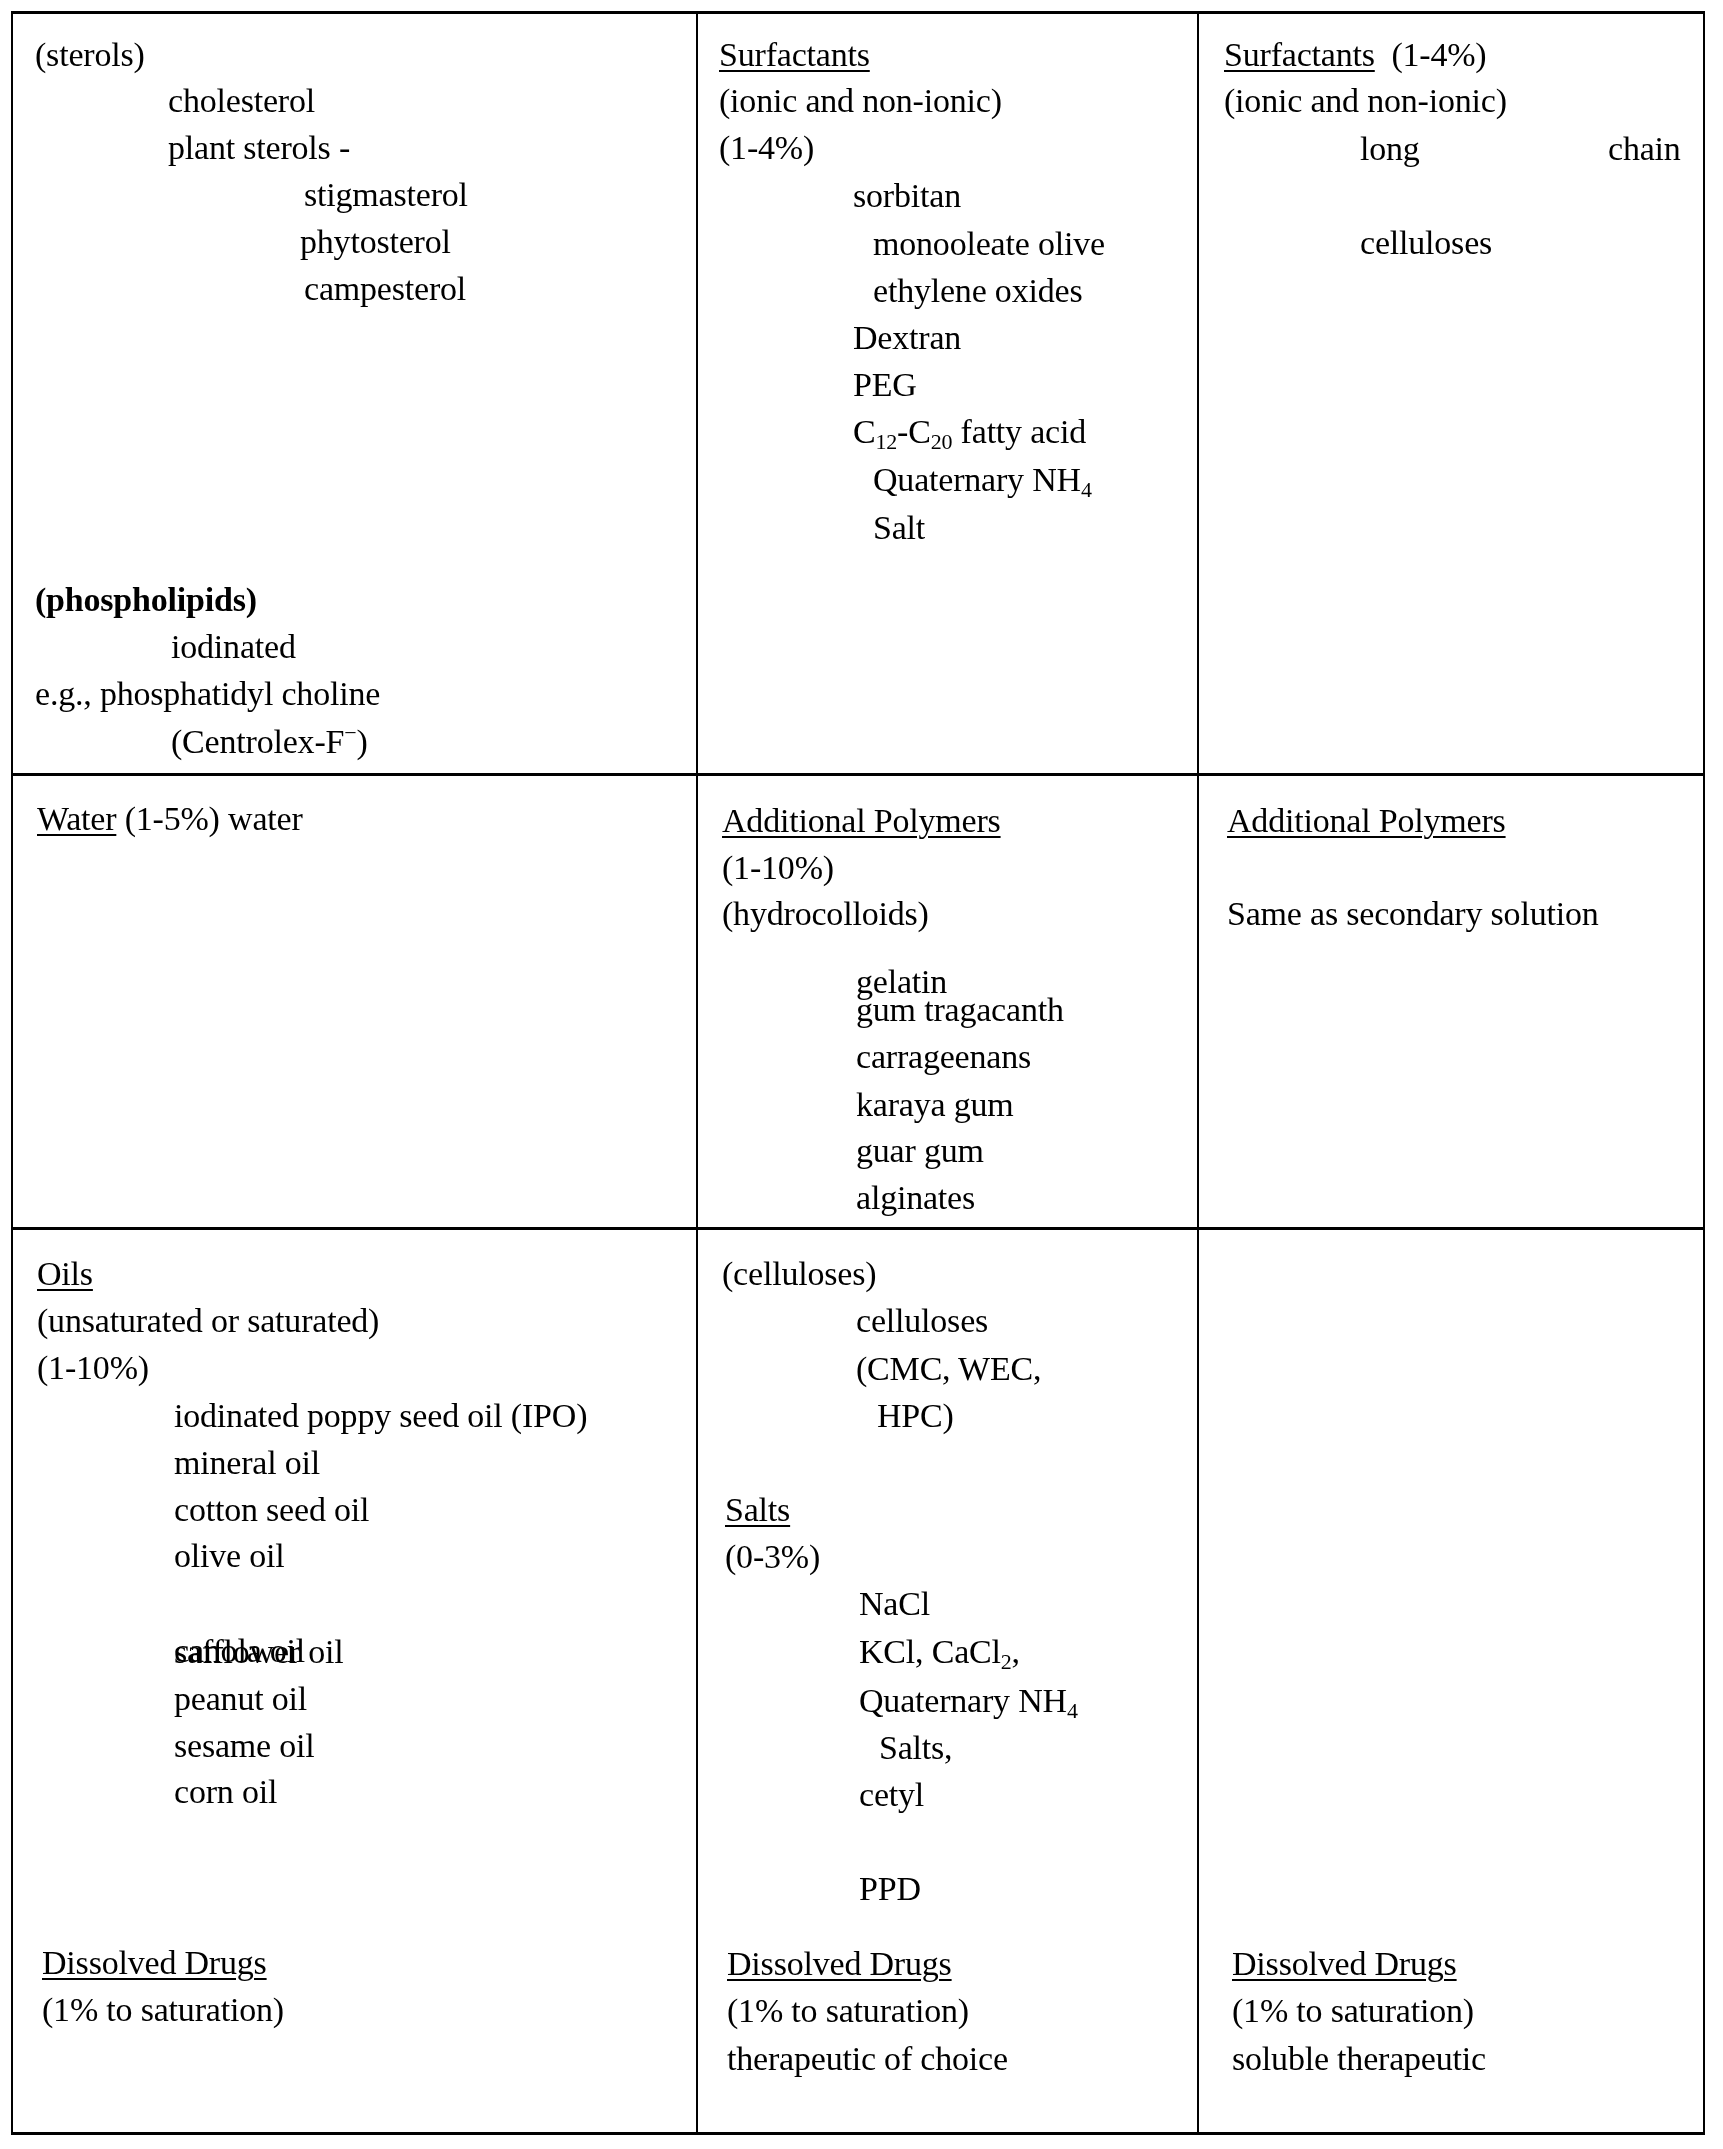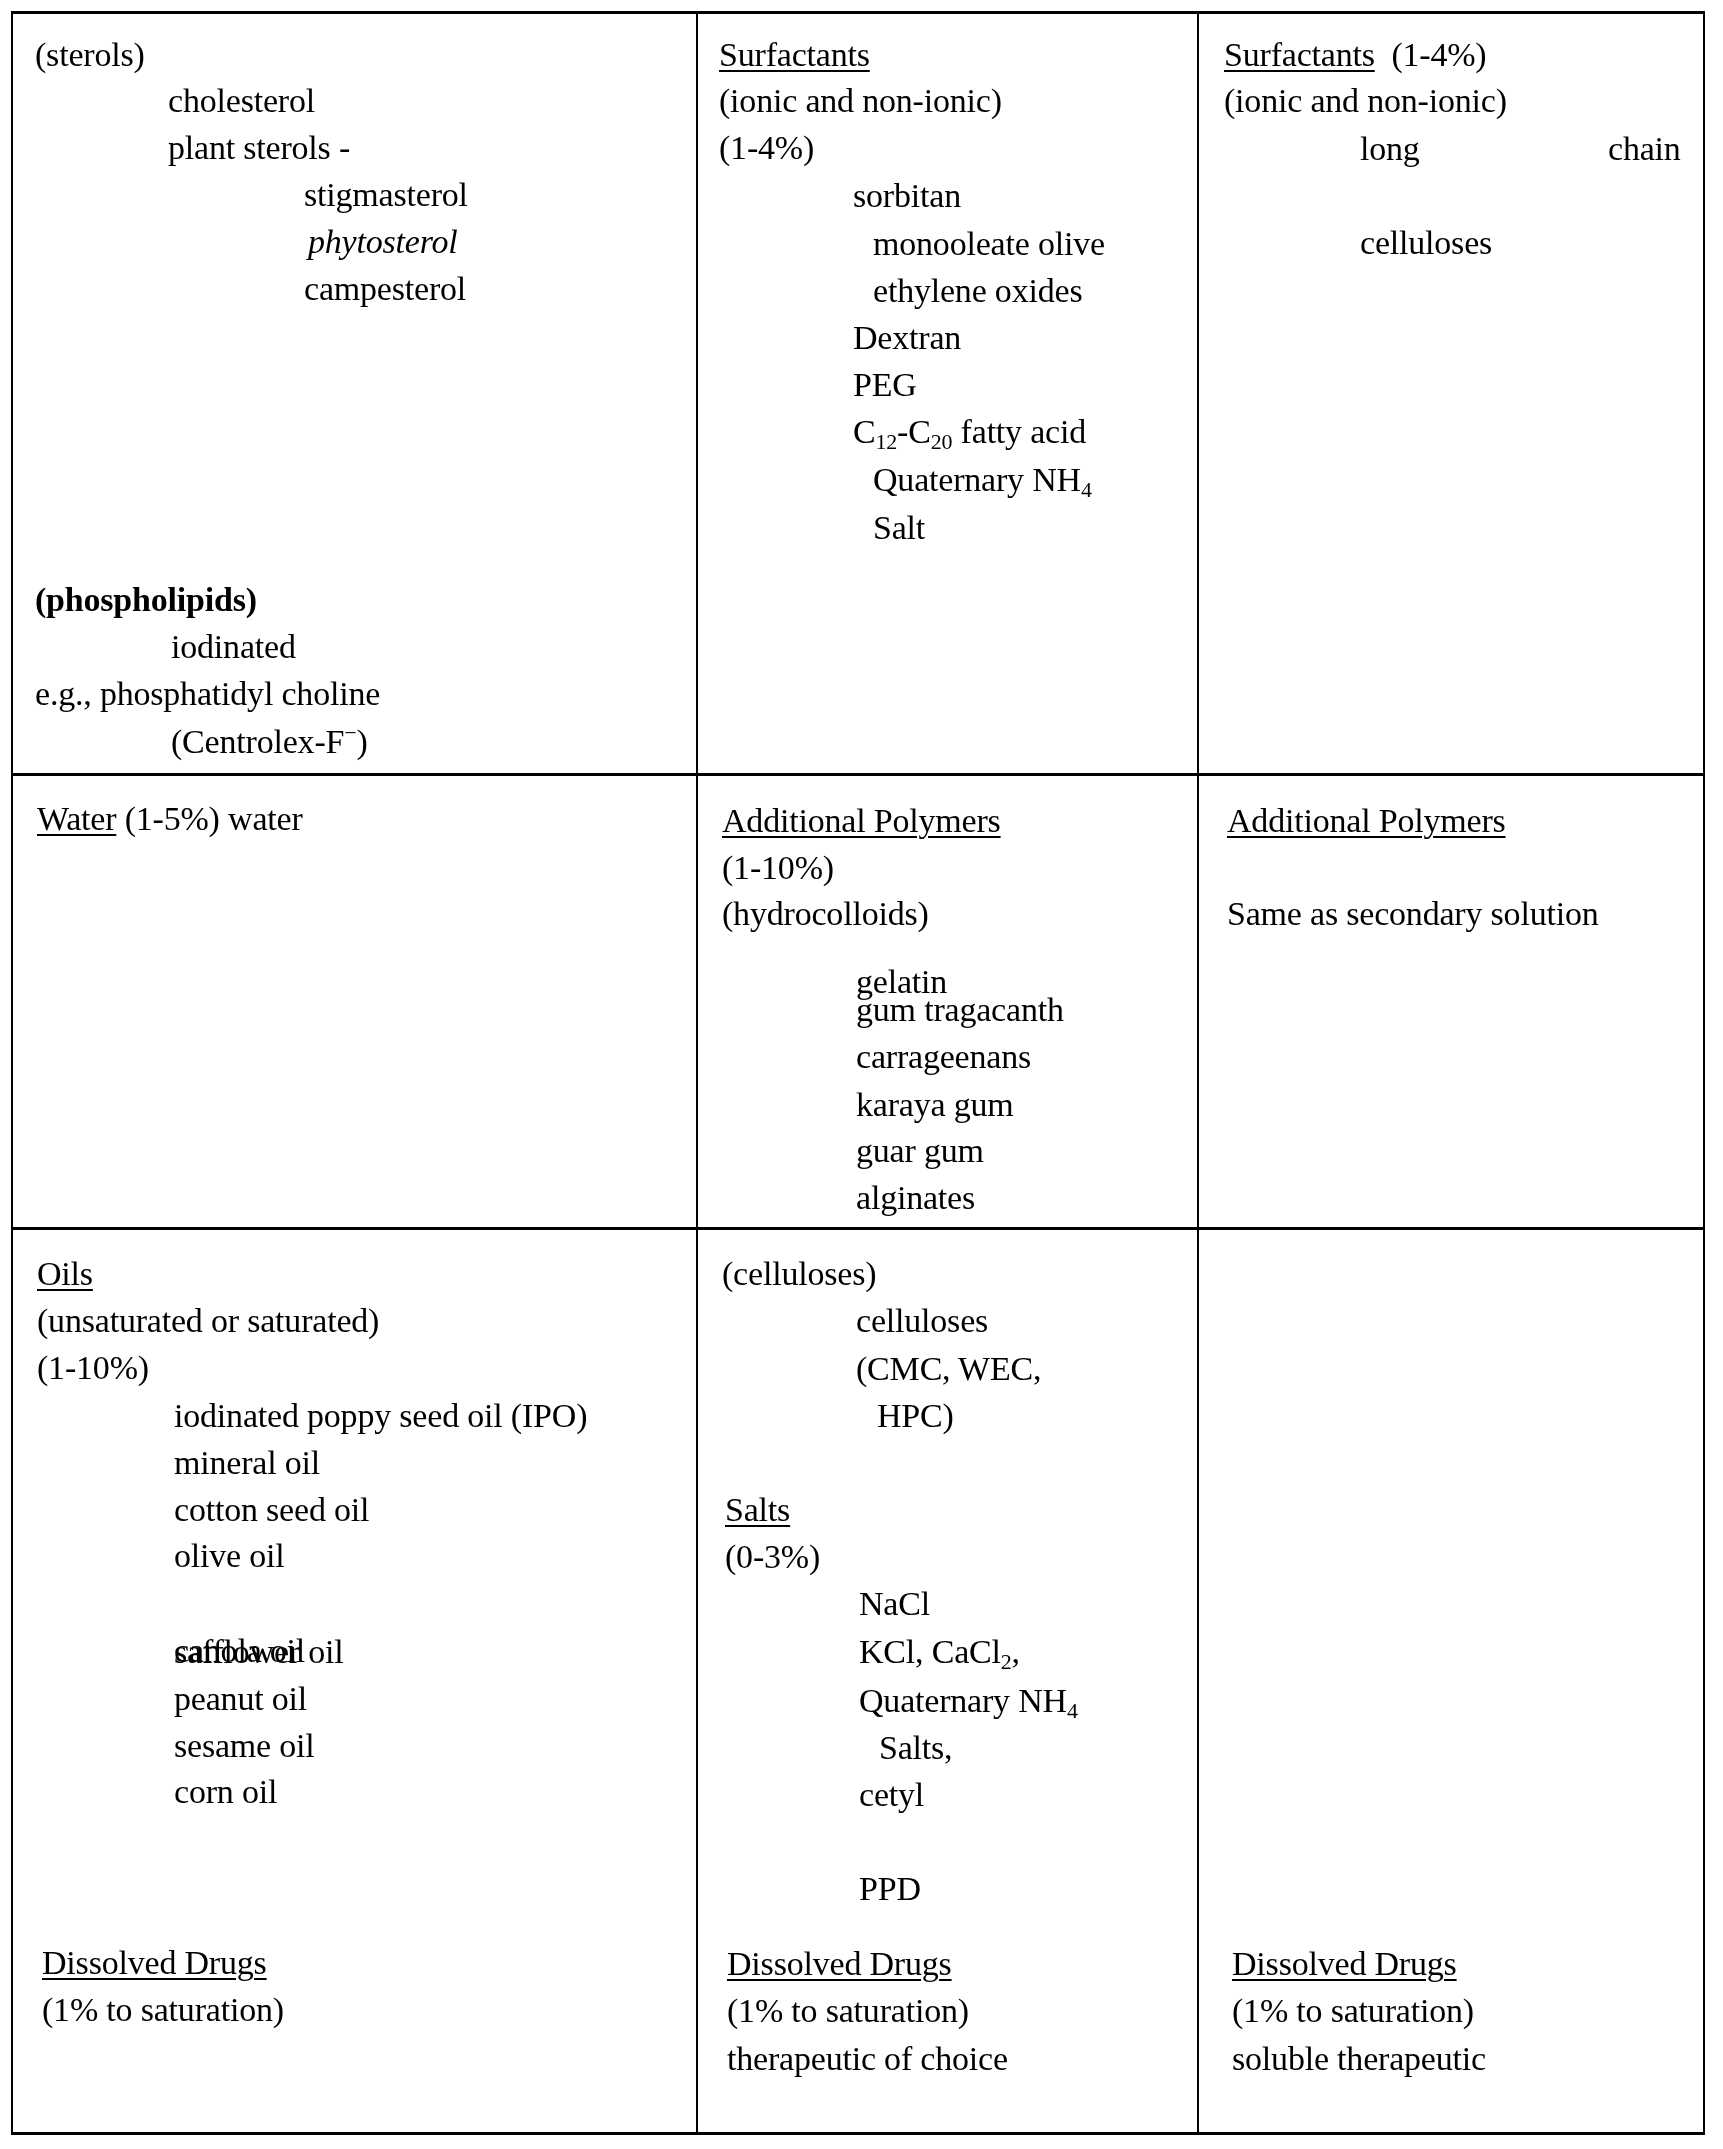--- a/index.html
+++ b/index.html
@@ -22,21 +22,21 @@
 <div class="vline" style="left:11px; top:11px; height:2124px;"></div>
 <div class="vline" style="left:696px; top:11px; height:2124px;"></div>
 <div class="vline" style="left:1197px; top:11px; height:2124px;"></div>
 <div class="vline" style="left:1703px; top:11px; height:2124px;"></div>
 
 <div>
   <div class="t" style="left:35px; top:35px;">(sterols)</div>
   <div class="t" style="left:168px; top:81px;">cholesterol</div>
   <div class="t" style="left:168px; top:128px;">plant sterols -</div>
   <div class="t" style="left:304px; top:175px;">stigmasterol</div>
-  <div class="t" style="left:308px; top:222px;font-style:italic;">phytosterol</div>
+  <div class="t" style="left:300px; top:222px;">phytosterol</div>
   <div class="t" style="left:304px; top:269px;">campesterol</div>
   <div class="t" style="left:35px; top:580px;font-weight:bold;">(phospholipids)</div>
   <div class="t" style="left:171px; top:627px;">iodinated</div>
   <div class="t" style="left:35px; top:674px;">e.g., phosphatidyl choline</div>
   <div class="t" style="left:171px; top:722px;"><span>(Centrolex-F</span><sup>−</sup><span>)</span></div>
 </div>
 
 <div>
   <div class="t u" style="left:719px; top:35px;">Surfactants</div>
   <div class="t" style="left:719px; top:81px;">(ionic and non-ionic)</div>

